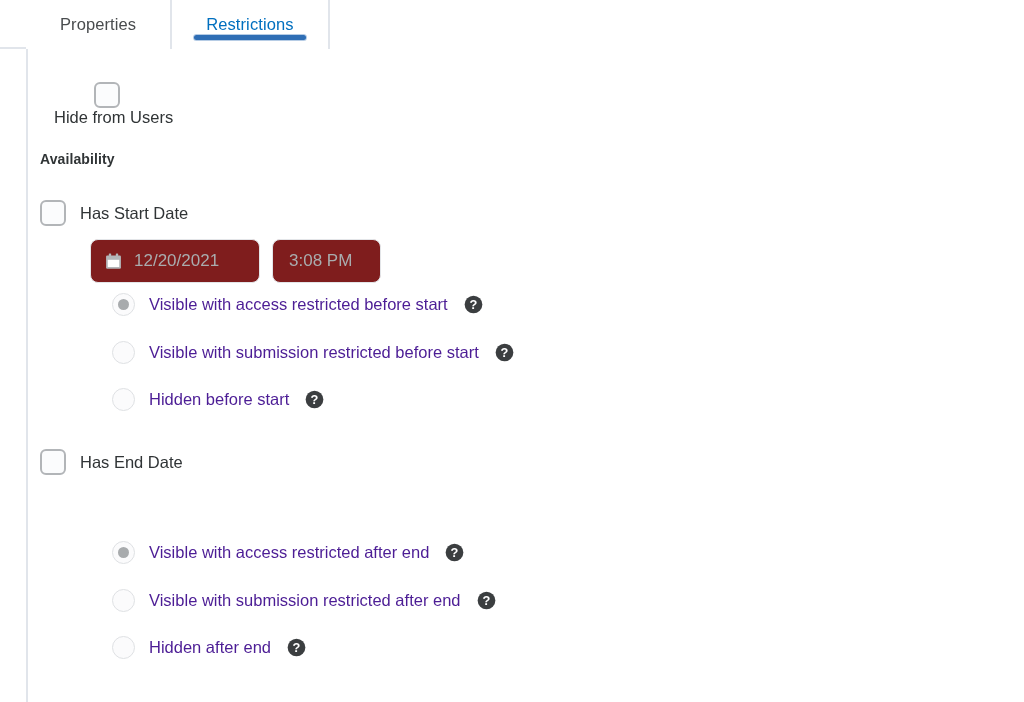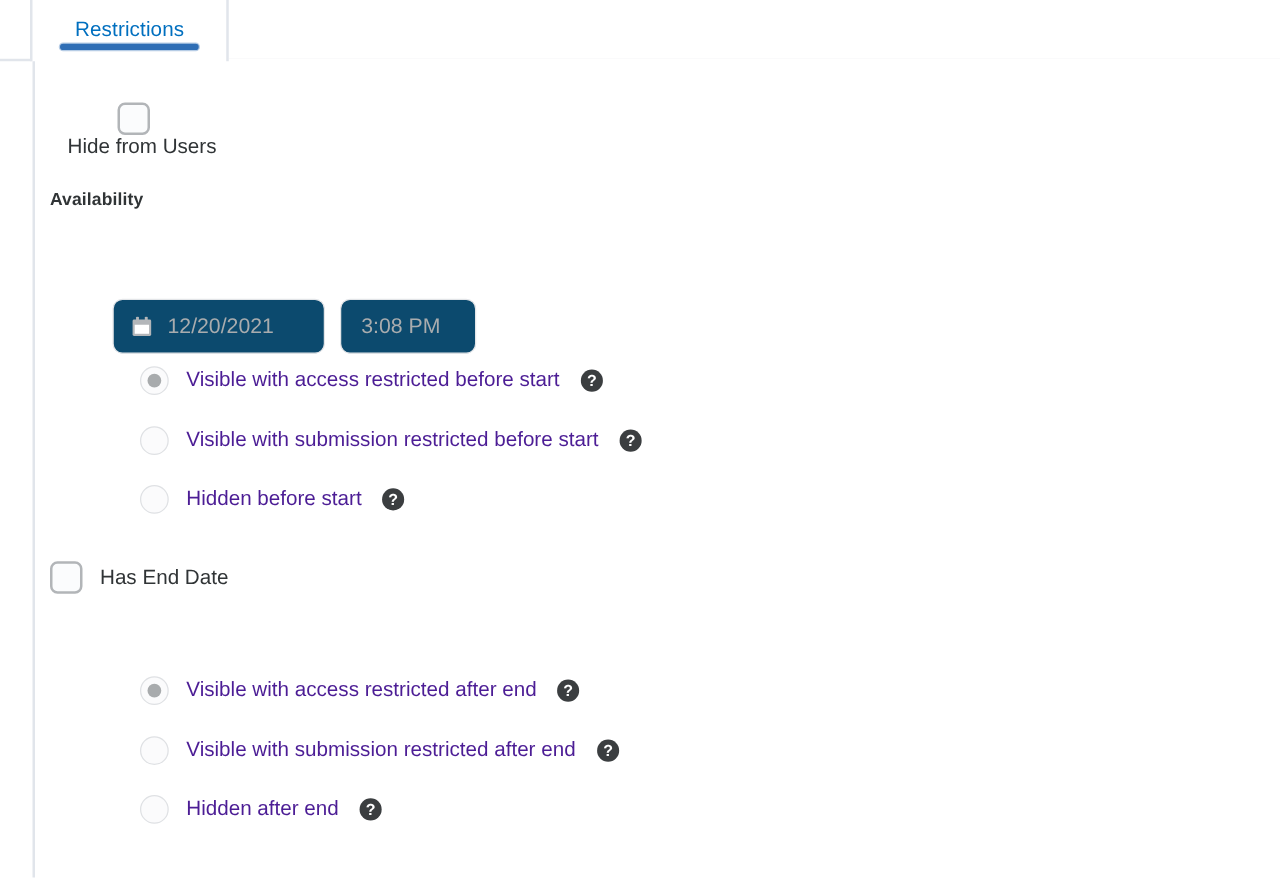--- a/index.html
+++ b/index.html
@@ -140,21 +140,21 @@
     gap: 12px;
   }
   .field-group.start { left: 62px; top: 192px; }
   .field-group.end   { left: 62px; top: 441px; }
 
   .field {
     box-sizing: border-box;
     height: 44px;
     border: 1.5px solid #e3e5e8;
     border-radius: 8px;
-    background: #0c4a6e;
+    background: #7f1d1d;
     display: flex;
     align-items: center;
     padding: 0 16px;
     font-size: 17px;
     color: #a9acae;
     cursor: text;
   }
   .field.date { width: 170px; padding-left: 14px; }
   .field.time { width: 109px; justify-content: flex-start; }
 
@@ -210,37 +210,44 @@
     display: block;
     cursor: pointer;
   }
 </style>
 </head>
 <body>
 
 <div class="tabstrip">
   <div class="tabstrip-line"></div>
   <div class="tabs">
+    <div class="tab inactive">
+      <span>Properties</span>
+    </div>
     <div class="tab active">
       <span>Restrictions</span>
       <span class="tab-underline"></span>
     </div>
   </div>
 </div>
 
 <div class="panel">
   <div class="panel-inner">
 
     <div class="checkbox-row hide-users">
       <span class="checkbox"></span>
       <span class="checkbox-label">Hide from Users</span>
     </div>
 
     <div class="section-title availability">Availability</div>
 
+    <div class="checkbox-row start-date">
+      <span class="checkbox"></span>
+      <span class="checkbox-label">Has Start Date</span>
+    </div>
 
     <div class="field-group start">
       <div class="field date">
         <svg class="cal-icon" viewBox="0 0 16 16" xmlns="http://www.w3.org/2000/svg">
           <rect x="1" y="2.4" width="14" height="12.4" rx="1.1" fill="#b3b6b9"></rect>
           <rect x="2.6" y="6.4" width="10.8" height="6.8" fill="#ffffff"></rect>
           <rect x="3.6" y="0.4" width="2.2" height="3.2" rx="0.6" fill="#b3b6b9"></rect>
           <rect x="10.2" y="0.4" width="2.2" height="3.2" rx="0.6" fill="#b3b6b9"></rect>
         </svg>
         <span>12/20/2021</span>

